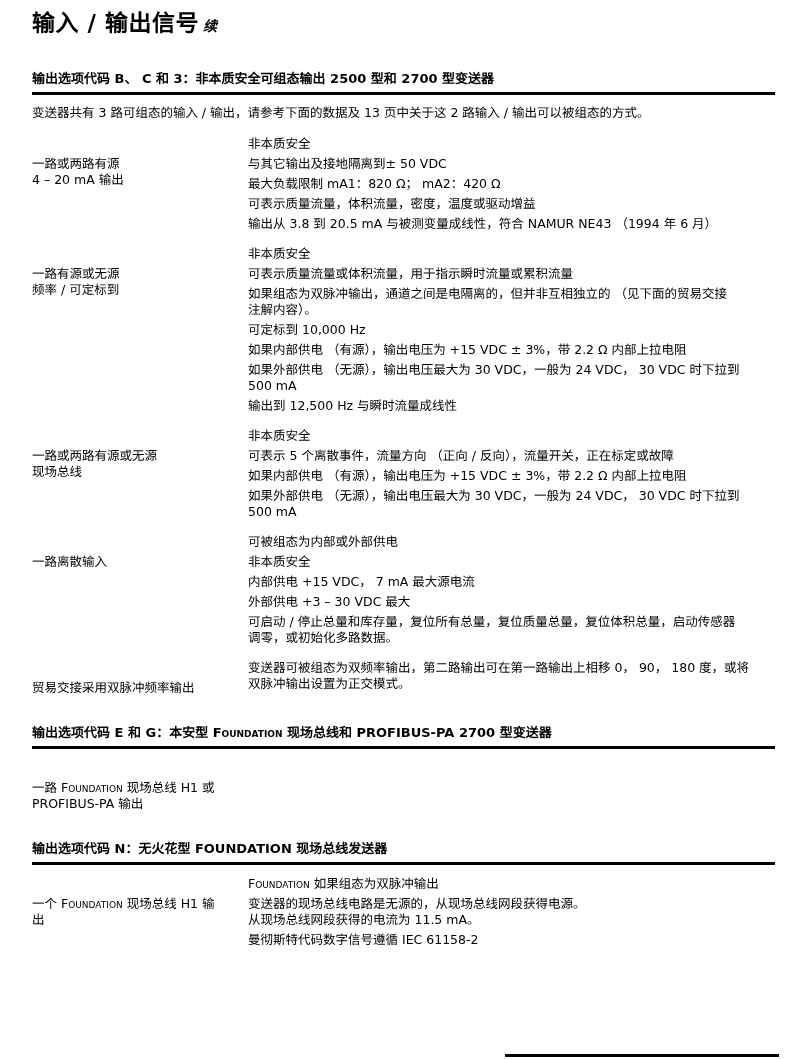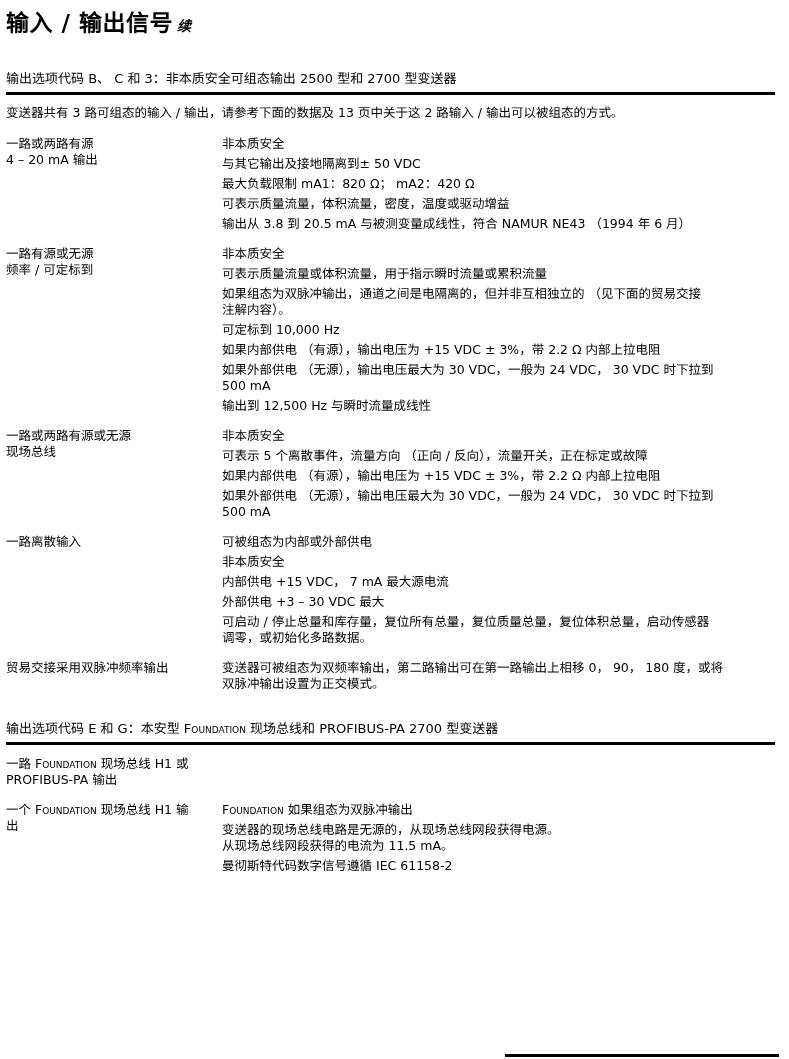--- a/index.html
+++ b/index.html
@@ -1,33 +1,33 @@
 <!DOCTYPE html>
 <html lang="zh-CN"><head>
 <meta charset="utf-8">
 <style>
   html,body{margin:0;padding:0;background:#fff;}
   .page{
     position:relative;width:789px;height:1059px;background:#fff;color:#000;
     font-family:"DejaVu Sans","Liberation Sans",sans-serif;
     font-size:12.5px;line-height:16px;overflow:hidden;
   }
-  .content{padding:8px 14px 0 6px;}
+  .content{padding:8px 14px 0 32px;}
   .title-row{margin:0 0 0 0;}
   .title{font-size:23px;line-height:30px;font-weight:bold;letter-spacing:.5px;}
   .title-cont{font-size:14px;font-style:italic;font-weight:600;margin-left:4px;}
   .sec-head{
-    font-weight:normal;font-size:13px;line-height:16px;
+    font-weight:bold;font-size:13px;line-height:16px;
     padding-bottom:5px;border-bottom:3px solid #000;
   }
   .sec-head.first{margin-top:33px;}
   .sec-head.later{margin-top:29px;}
   .intro{margin-top:10px;margin-bottom:15px;}
   .row{display:flex;margin-top:0;margin-bottom:14px;}
-  .row-label{width:216px;flex:none;padding-right:8px;box-sizing:border-box;white-space:pre-line;}
+  .row-label{width:216px;flex:none;padding-right:8px;box-sizing:border-box;white-space:pre-line;margin-top:20px;}
   .row-content{flex:1;min-width:0;}
   .para{margin:0 0 4px 0;white-space:pre-line;}
   .para:last-child{margin-bottom:0;}
   .sec-body{margin-top:11px;}
   .sc{font-variant:small-caps;}
   .footer{
     position:absolute;left:508px;top:1081px;width:268px;
     display:flex;justify-content:space-between;align-items:baseline;font-size:13px;
   }
   .footer-rule{position:absolute;left:505px;top:1054px;width:274px;height:3px;background:#000;}
@@ -106,20 +106,21 @@
     </div>
 
     <div class="sec-head later sc">输出选项代码 E 和 G：本安型 Foundation 现场总线和 PROFIBUS-PA 2700 型变送器</div>
     <div class="sec-body">
       <div class="row">
         <div class="row-label sc">一路 Foundation 现场总线 H1 或
 PROFIBUS-PA 输出</div>
       </div>
     </div>
 
+    <div class="sec-head later">输出选项代码 N：无火花型 FOUNDATION 现场总线发送器</div>
     <div class="sec-body">
       <div class="row">
         <div class="row-label sc">一个 Foundation 现场总线 H1 输
 出</div>
         <div class="row-content">
           <p class="para sc">Foundation 如果组态为双脉冲输出</p>
           <p class="para">变送器的现场总线电路是无源的，从现场总线网段获得电源。
 从现场总线网段获得的电流为 11.5 mA。</p>
           <p class="para">曼彻斯特代码数字信号遵循 IEC 61158-2</p>
         </div>

